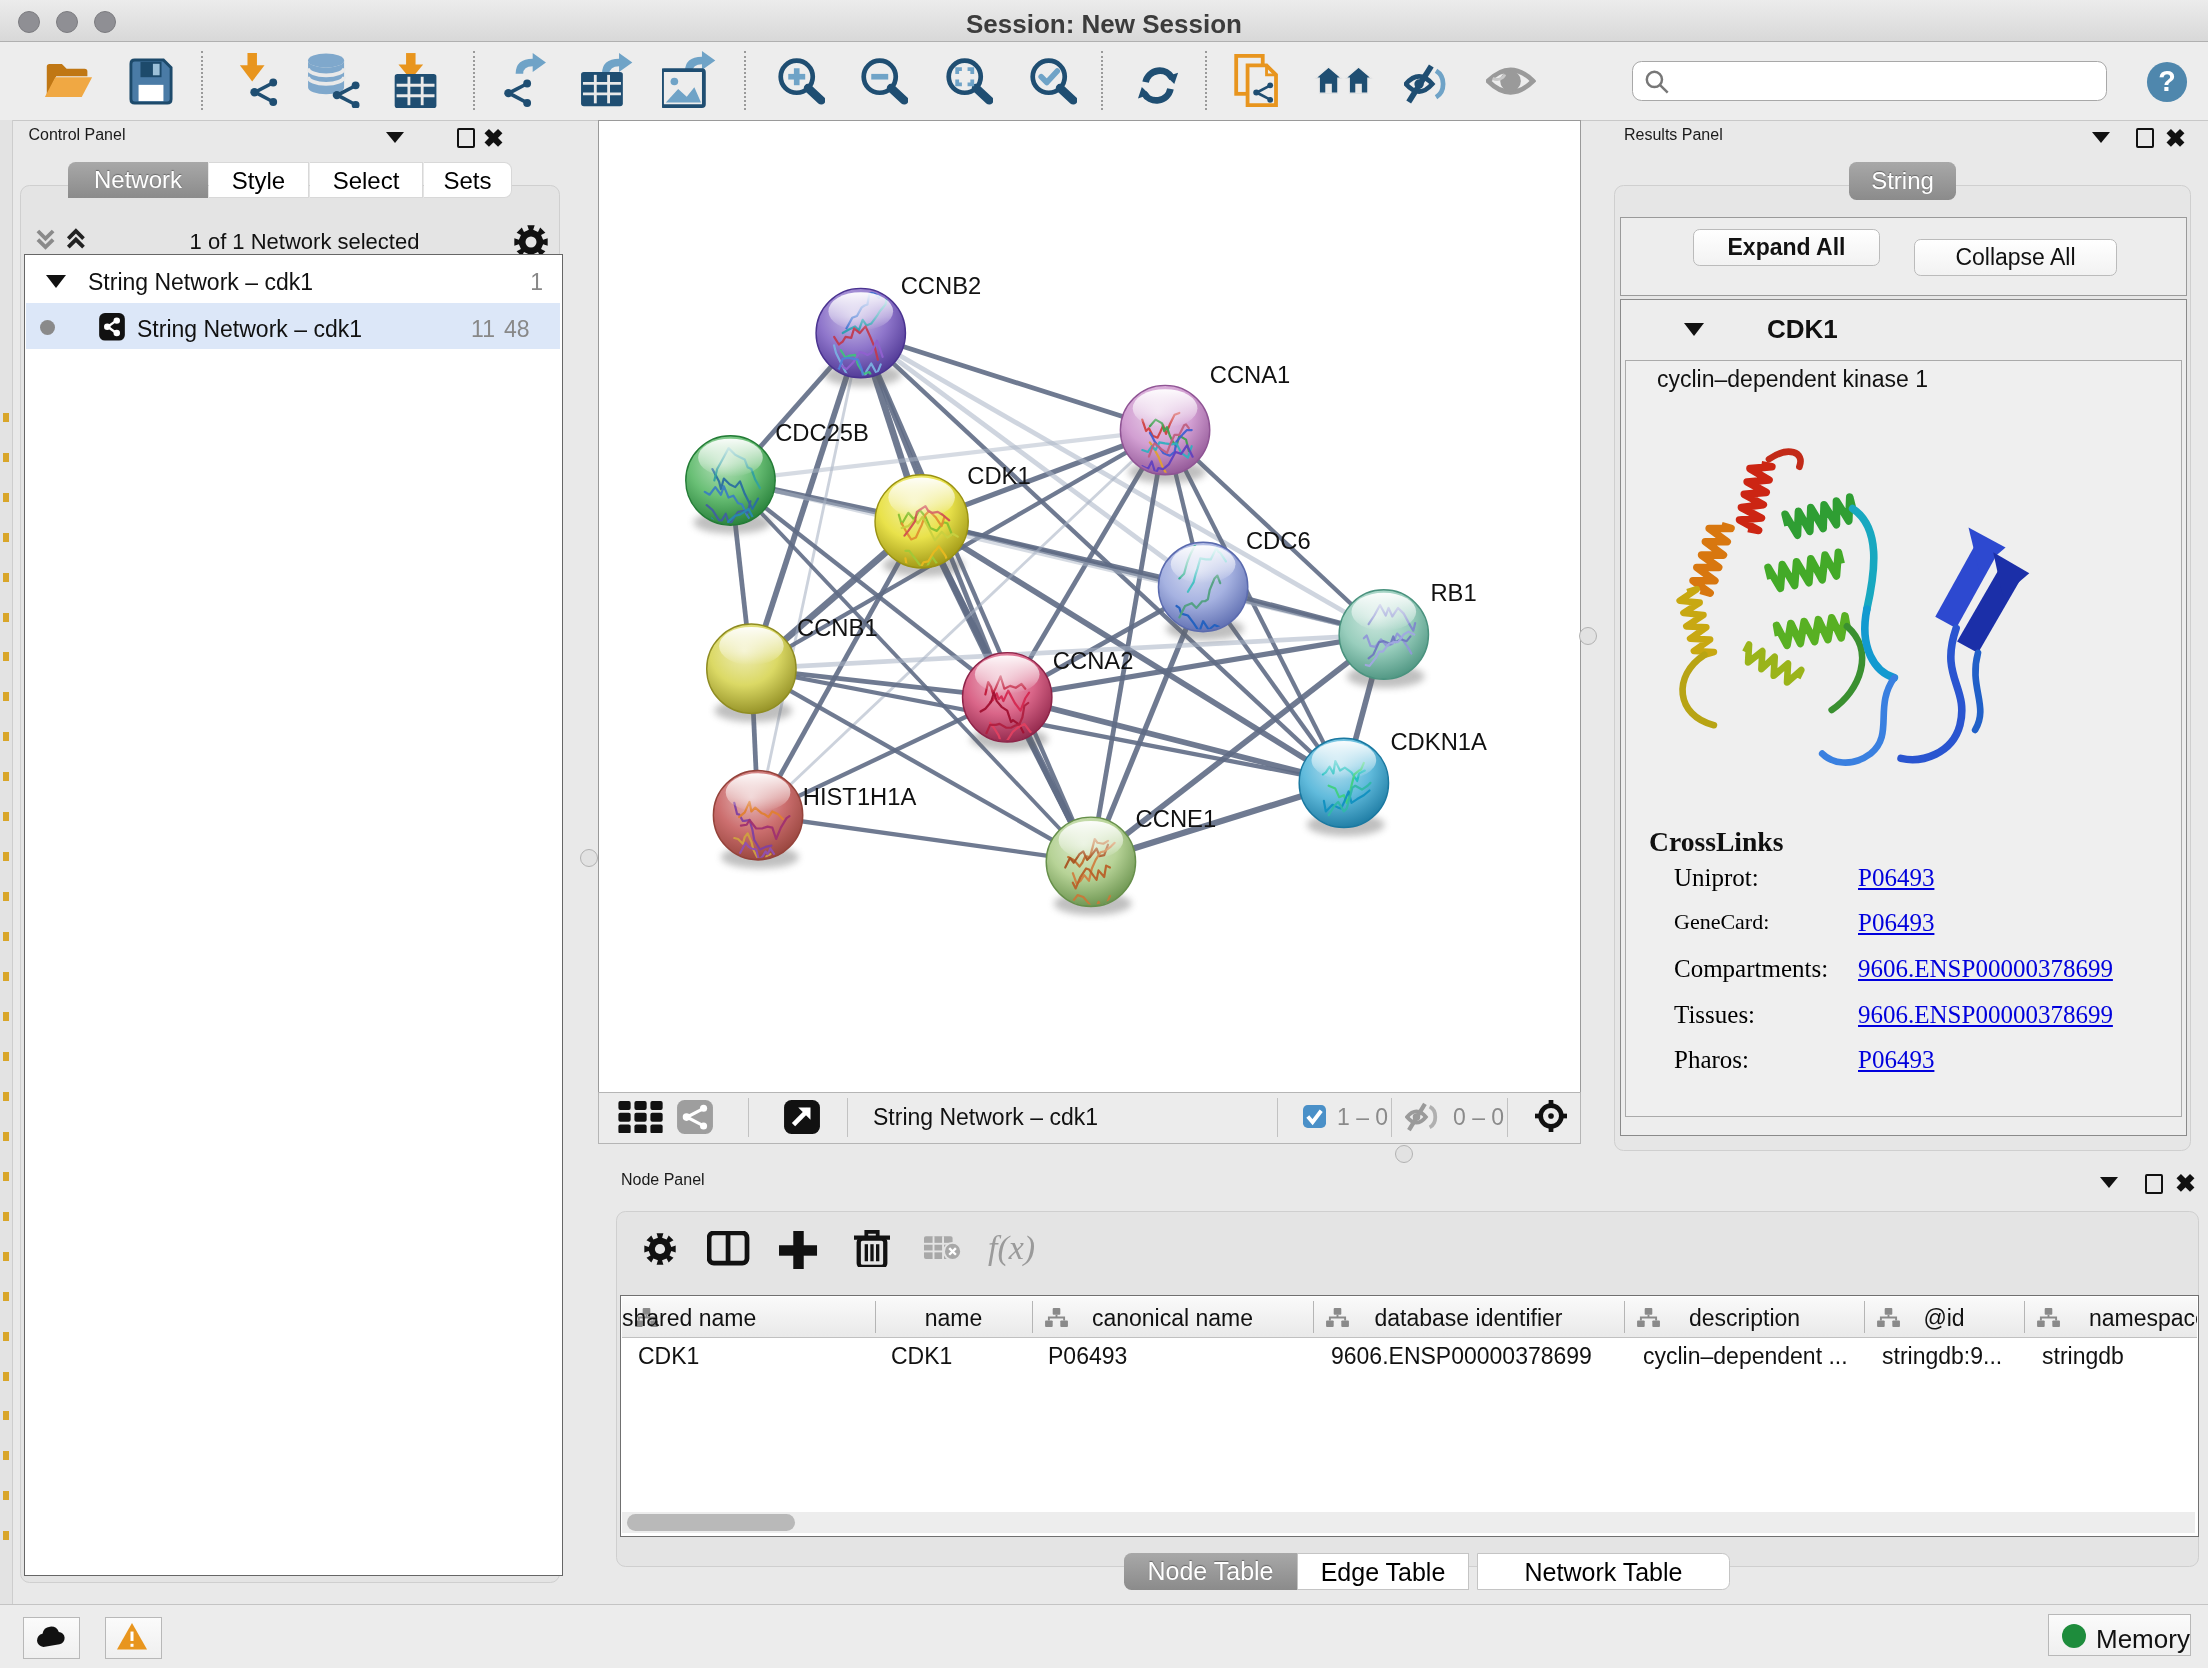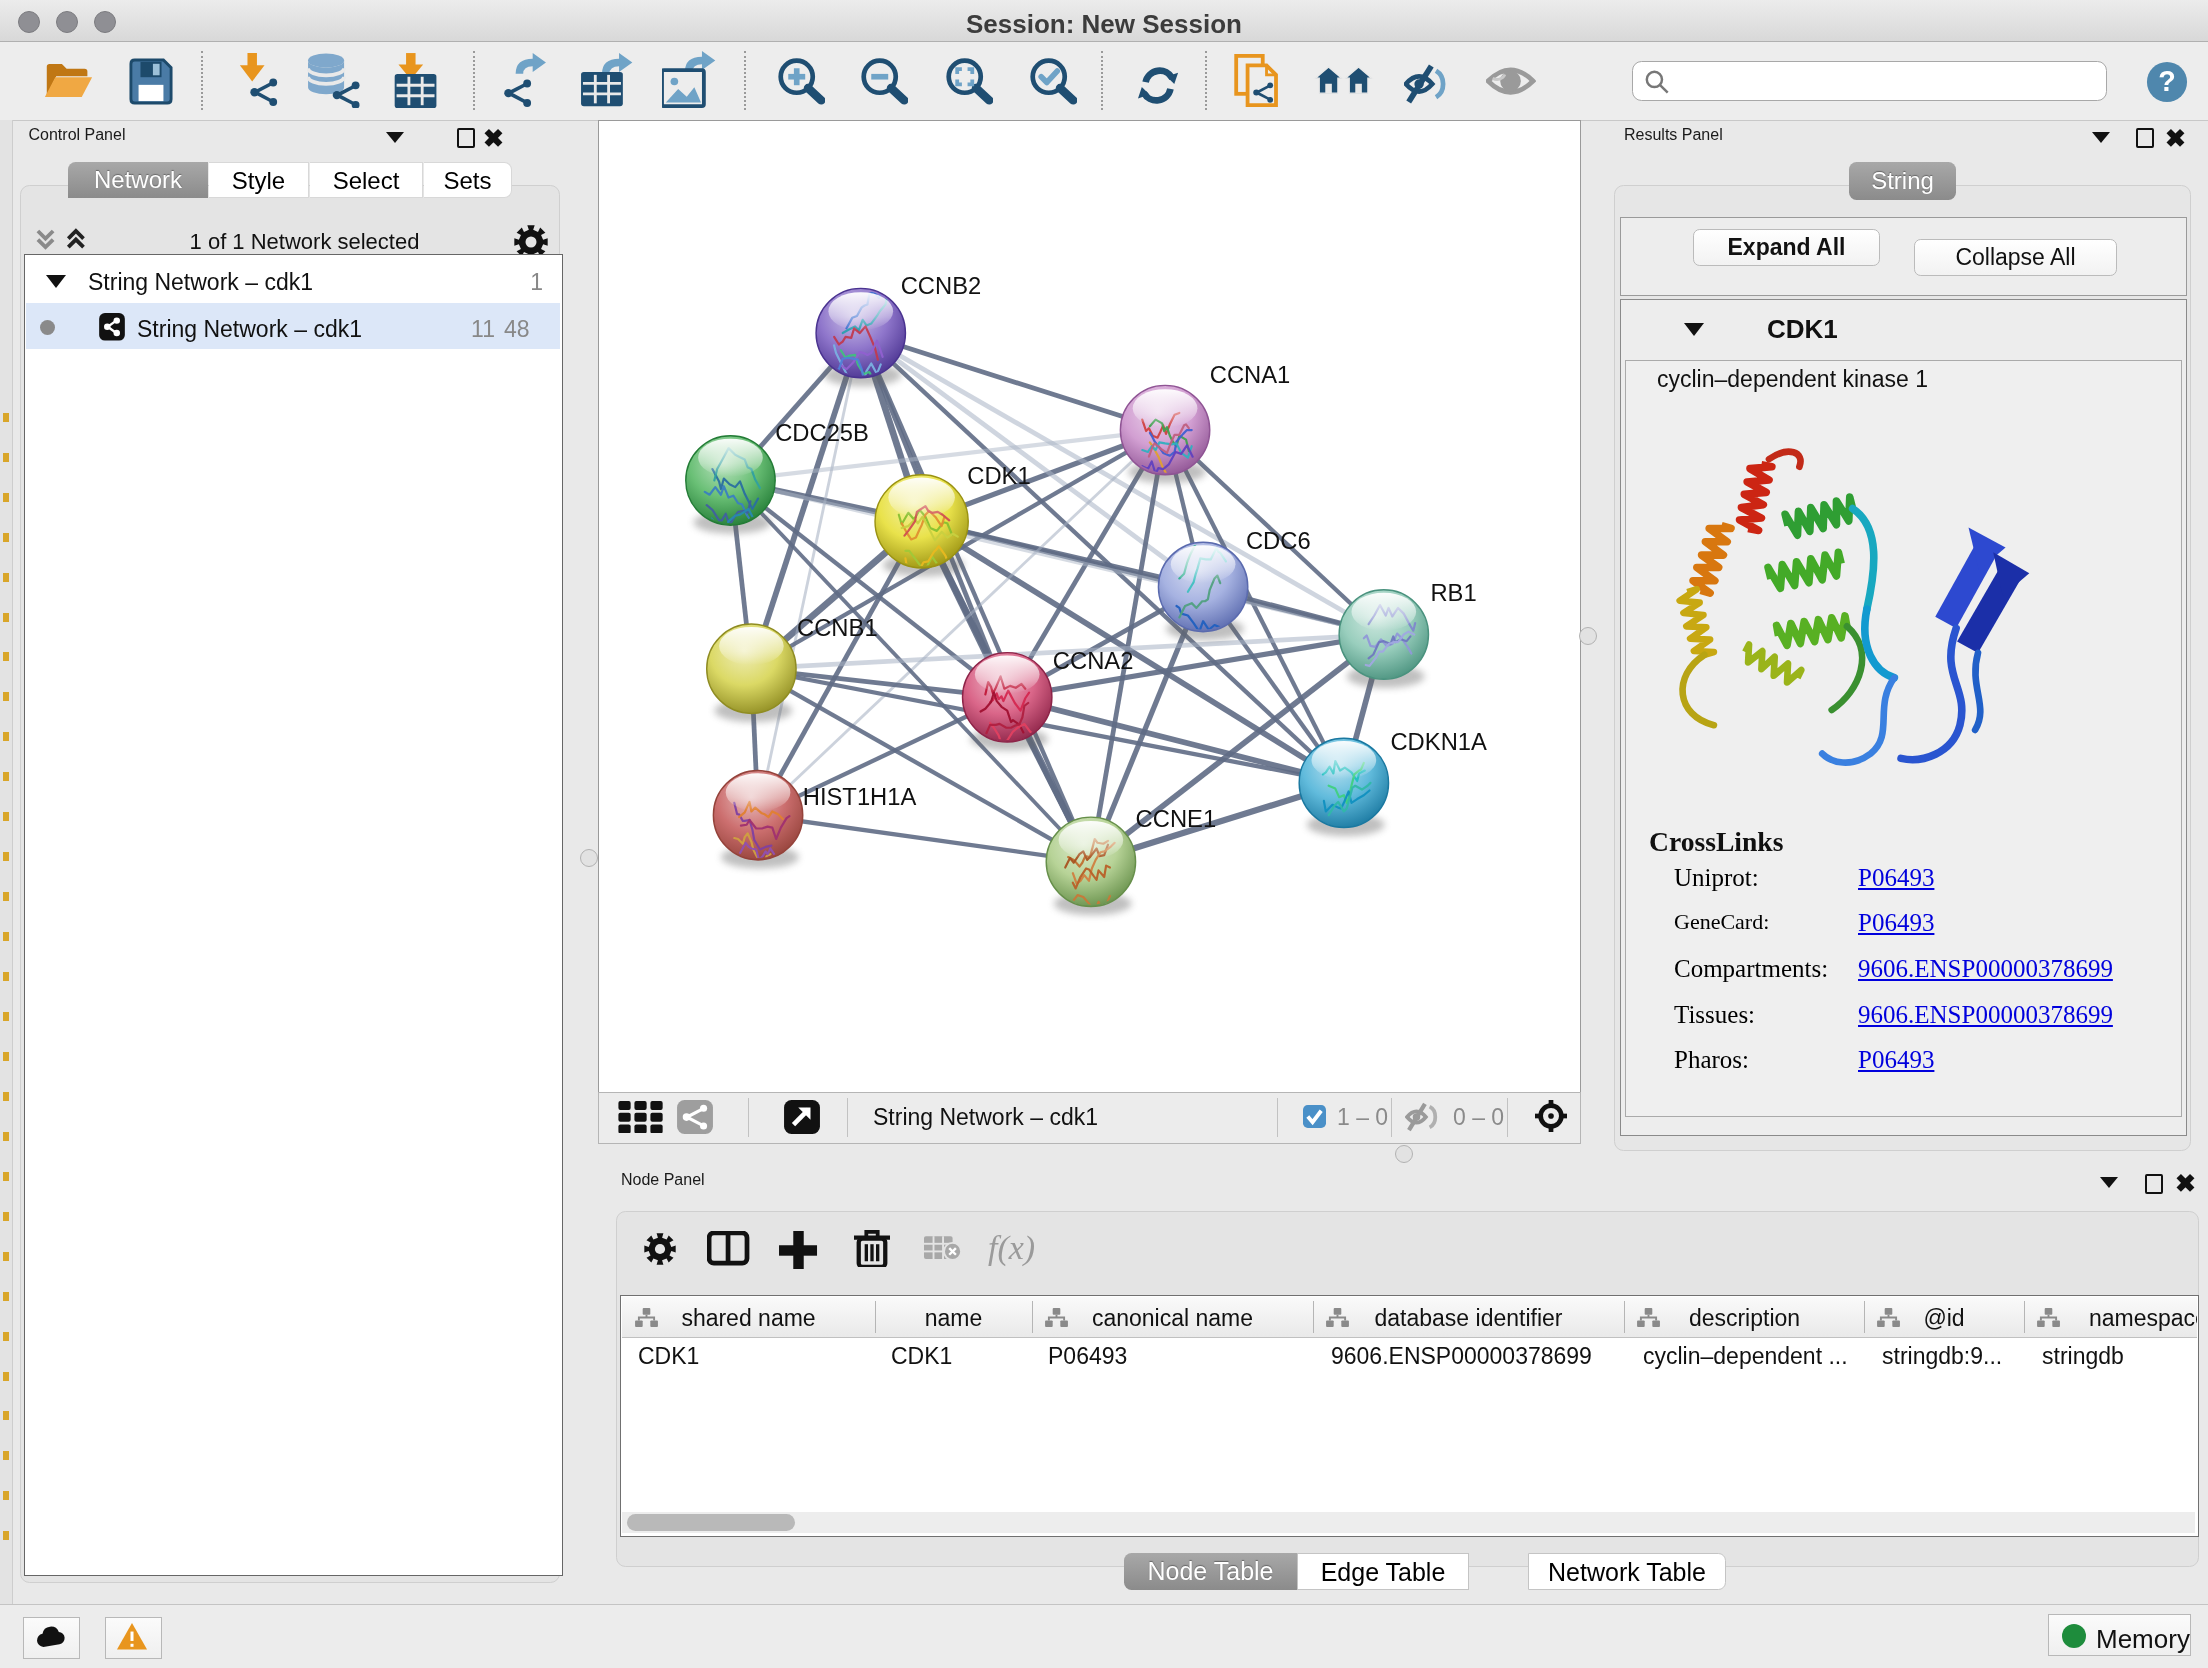--- a/index.html
+++ b/index.html
@@ -752,21 +752,21 @@
 <svg class="abs" style="left:635px;top:1308px;" width="23" height="20" viewBox="0 0 24 21">
     <g fill="#8a8a8a">
       <rect x="8" y="0" width="8" height="7" rx="1"></rect>
       <rect x="0" y="13" width="8" height="7" rx="1"></rect>
       <rect x="16" y="13" width="8" height="7" rx="1"></rect>
     </g>
     <g stroke="#8a8a8a" stroke-width="2" fill="none">
       <path d="M12 7 L12 10 M4 13 L4 10 L20 10 L20 13"></path>
     </g>
   </svg>
-<div class="abs" style="left:622px;top:1305px;width:253px;text-align:center;font-size:23px;color:#111;">shared name</div>
+<div class="abs" style="left:622px;top:1305px;width:253px;text-align:left;font-size:23px;color:#111;">shared name</div>
 <div class="abs" style="left:875px;top:1305px;width:157px;text-align:center;font-size:23px;color:#111;">name</div>
 <svg class="abs" style="left:1045px;top:1308px;" width="23" height="20" viewBox="0 0 24 21">
     <g fill="#8a8a8a">
       <rect x="8" y="0" width="8" height="7" rx="1"></rect>
       <rect x="0" y="13" width="8" height="7" rx="1"></rect>
       <rect x="16" y="13" width="8" height="7" rx="1"></rect>
     </g>
     <g stroke="#8a8a8a" stroke-width="2" fill="none">
       <path d="M12 7 L12 10 M4 13 L4 10 L20 10 L20 13"></path>
     </g>
@@ -829,21 +829,21 @@
 <div class="abs th" style="left:1048px;top:1343px;">P06493</div>
 <div class="abs th" style="left:1331px;top:1343px;">9606.ENSP00000378699</div>
 <div class="abs th" style="left:1643px;top:1343px;">cyclin–dependent ...</div>
 <div class="abs th" style="left:1882px;top:1343px;">stringdb:9...</div>
 <div class="abs th" style="left:2042px;top:1343px;">stringdb</div>
 <div class="abs" id="hscroll"></div>
 <div class="abs" id="hthumb"></div>
 
 <div class="abs btab tabsel" style="left:1124px;width:173px;line-height:37px;border-radius:7.6px 0 0 7.6px;border:none;">Node Table</div>
 <div class="abs btab tabwhite" style="left:1297px;width:172px;line-height:37px;box-sizing:border-box;">Edge Table</div>
-<div class="abs btab tabwhite" style="left:1528px;width:198px;line-height:37px;border-radius:0 7.6px 7.6px 0;box-sizing:border-box;">Network Table</div>
+<div class="abs btab tabwhite" style="left:1477px;width:253px;line-height:37px;border-radius:0 7.6px 7.6px 0;box-sizing:border-box;">Network Table</div>
 
 <div class="abs" id="statusbar"></div>
 <div class="abs sbtn" style="left:23px;top:1617px;width:55px;"></div>
 <svg class="abs" style="left:34px;top:1624px;" width="34" height="25" viewBox="0 0 36 26">
     <path fill="#111" d="M10 24 a7 7 0 01-1-13.9 a9 9 0 0117.3-1.8 a6.5 6.5 0 01.7 12.9z"></path>
   </svg>
 <div class="abs sbtn" style="left:105px;top:1617px;width:55px;"></div>
 <svg class="abs" style="left:116px;top:1622px;" width="32" height="28.5" viewBox="0 0 34 30">
     <path fill="#e8951e" d="M17 1 L33 29 L1 29 Z"></path>
     <rect x="15.4" y="10" width="3.2" height="10" fill="#fff"></rect>

